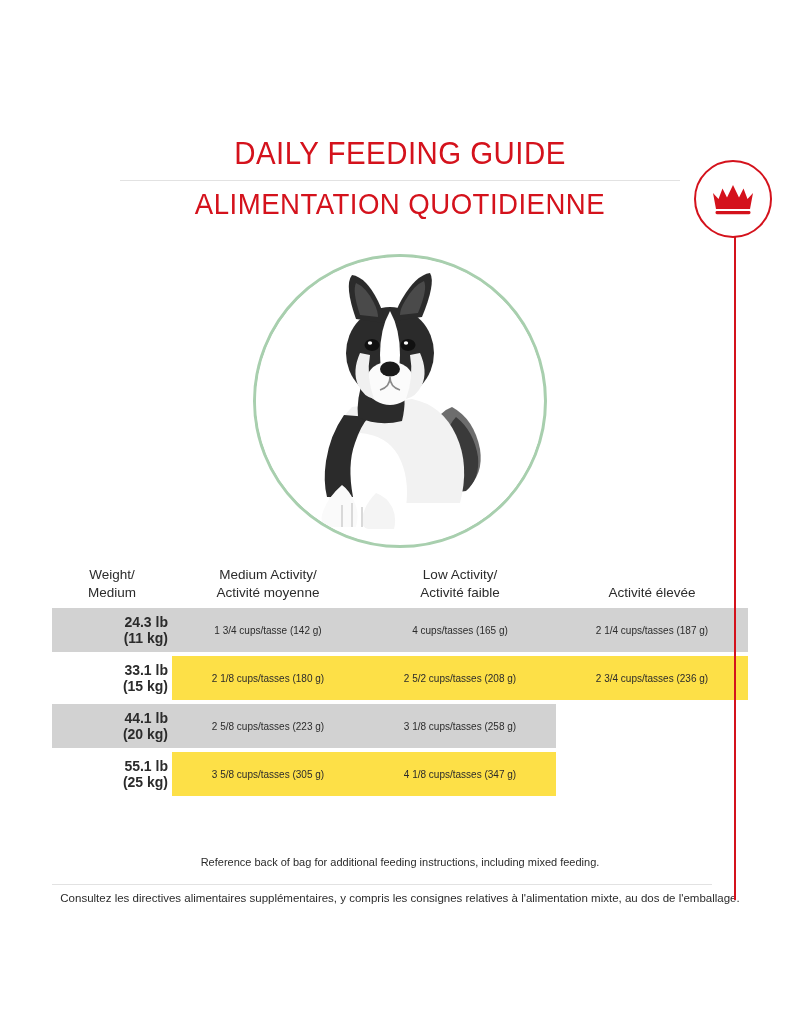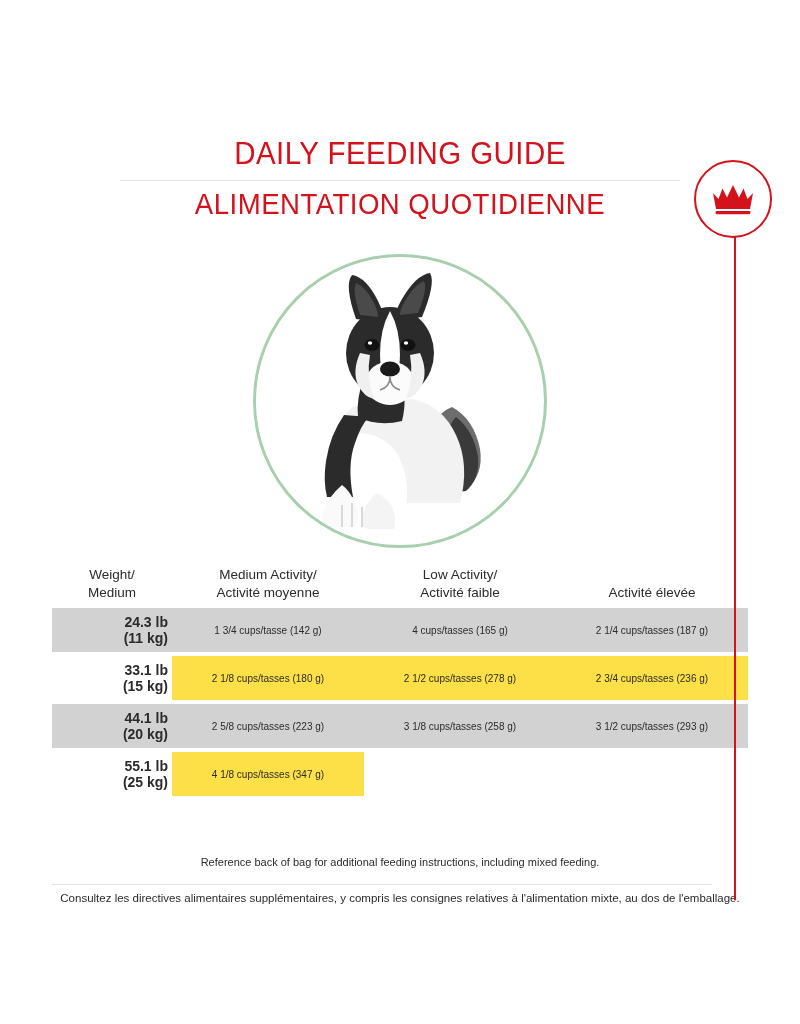--- a/index.html
+++ b/index.html
@@ -285,39 +285,39 @@
       <div class="cell cell-val">4 cups/tasses (165 g)</div>
       <div class="cell cell-val">2 1/4 cups/tasses (187 g)</div>
     </div>
 
     <div class="row light">
       <div class="cell cell-weight shade-white">
         <span>33.1 lb</span>
         <span>(15 kg)</span>
       </div>
       <div class="cell cell-val">2 1/8 cups/tasses (180 g)</div>
-      <div class="cell cell-val">2 1/2 cups/tasses (278 g)</div>
+      <div class="cell cell-val">2 5/2 cups/tasses (208 g)</div>
       <div class="cell cell-val">2 3/4 cups/tasses (236 g)</div>
     </div>
 
     <div class="row dark">
       <div class="cell cell-weight shade-dark">
         <span>44.1 lb</span>
         <span>(20 kg)</span>
       </div>
       <div class="cell cell-val">2 5/8 cups/tasses (223 g)</div>
       <div class="cell cell-val">3 1/8 cups/tasses (258 g)</div>
-      <div class="cell cell-val">3 1/2 cups/tasses (293 g)</div>
     </div>
 
     <div class="row light">
       <div class="cell cell-weight shade-white">
         <span>55.1 lb</span>
         <span>(25 kg)</span>
       </div>
+      <div class="cell cell-val">3 5/8 cups/tasses (305 g)</div>
       <div class="cell cell-val">4 1/8 cups/tasses (347 g)</div>
     </div>
 
   </div>
 
   <div class="foot-en">Reference back of bag for additional feeding instructions, including mixed feeding.</div>
   <div class="foot-rule"></div>
   <div class="foot-fr">Consultez les directives alimentaires supplémentaires, y compris les consignes relatives à l'alimentation mixte, au dos de l'emballage.</div>
 
 </div>

